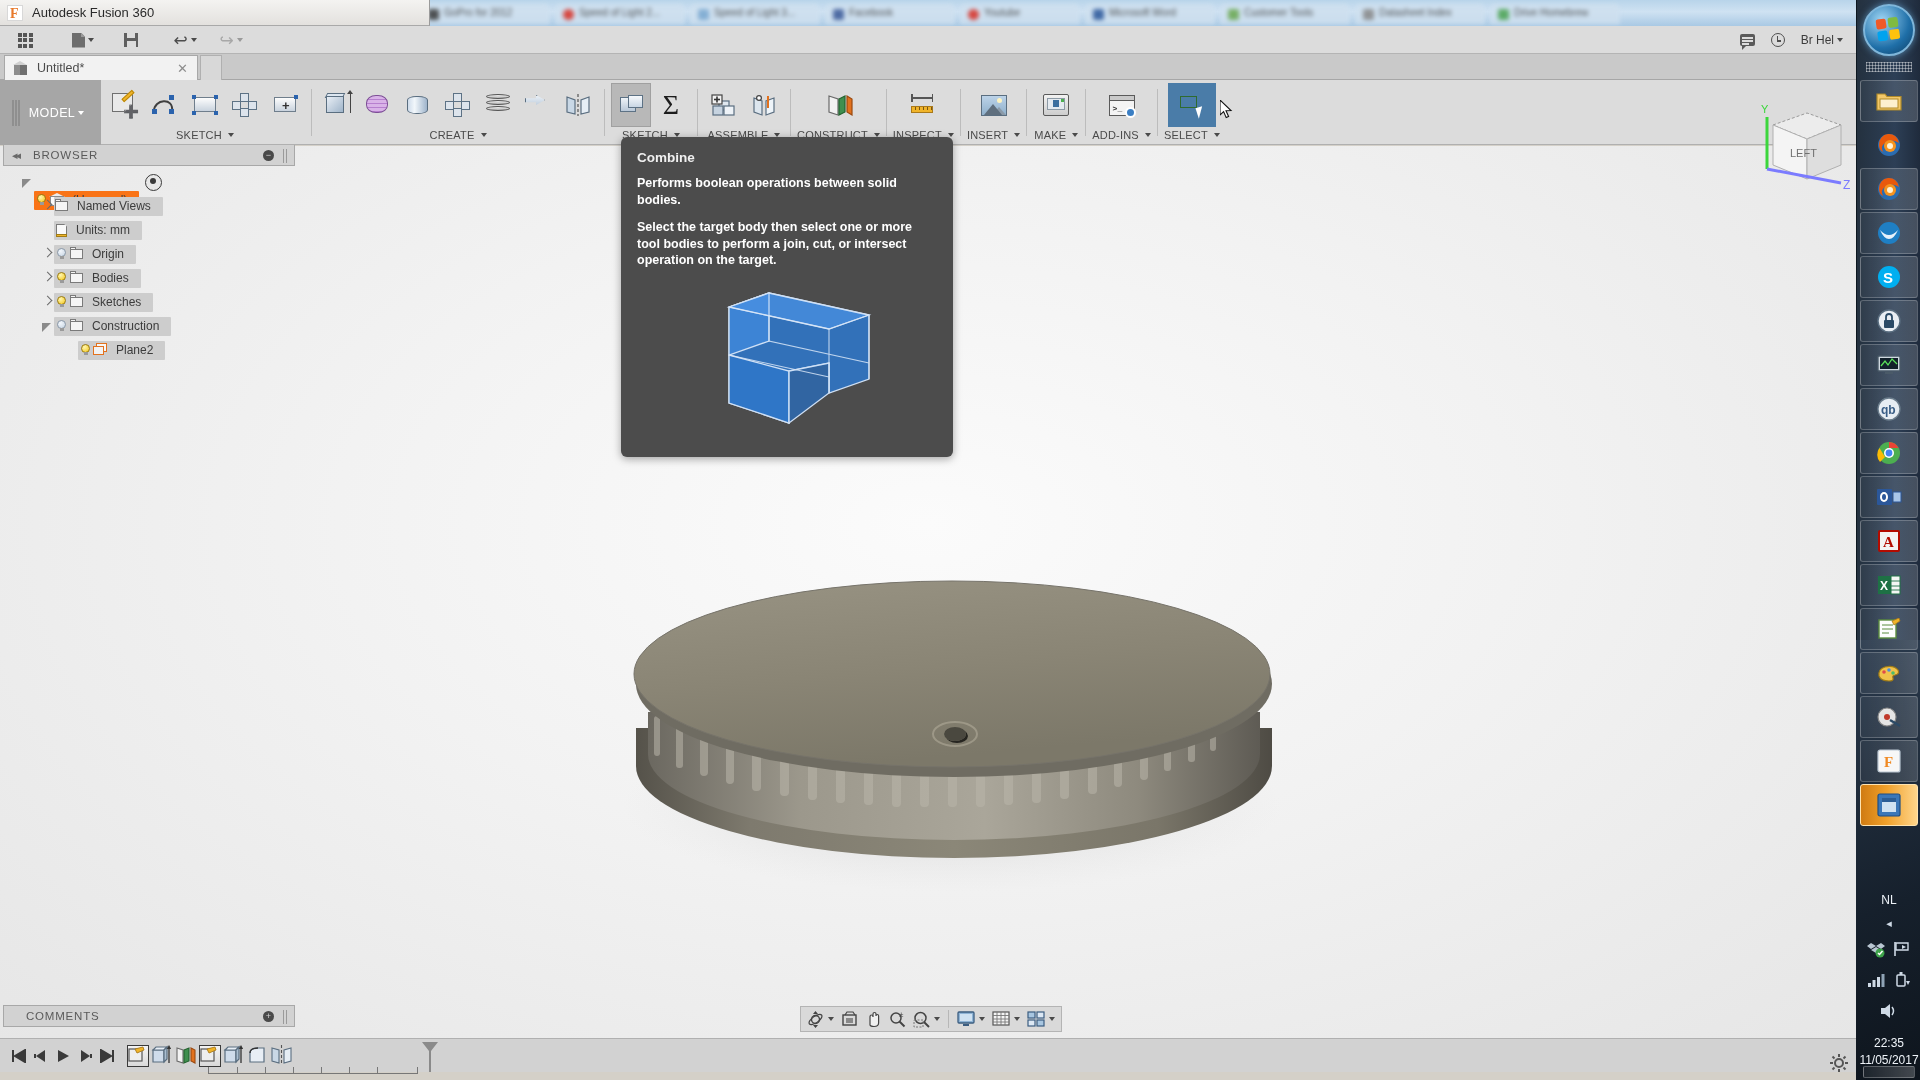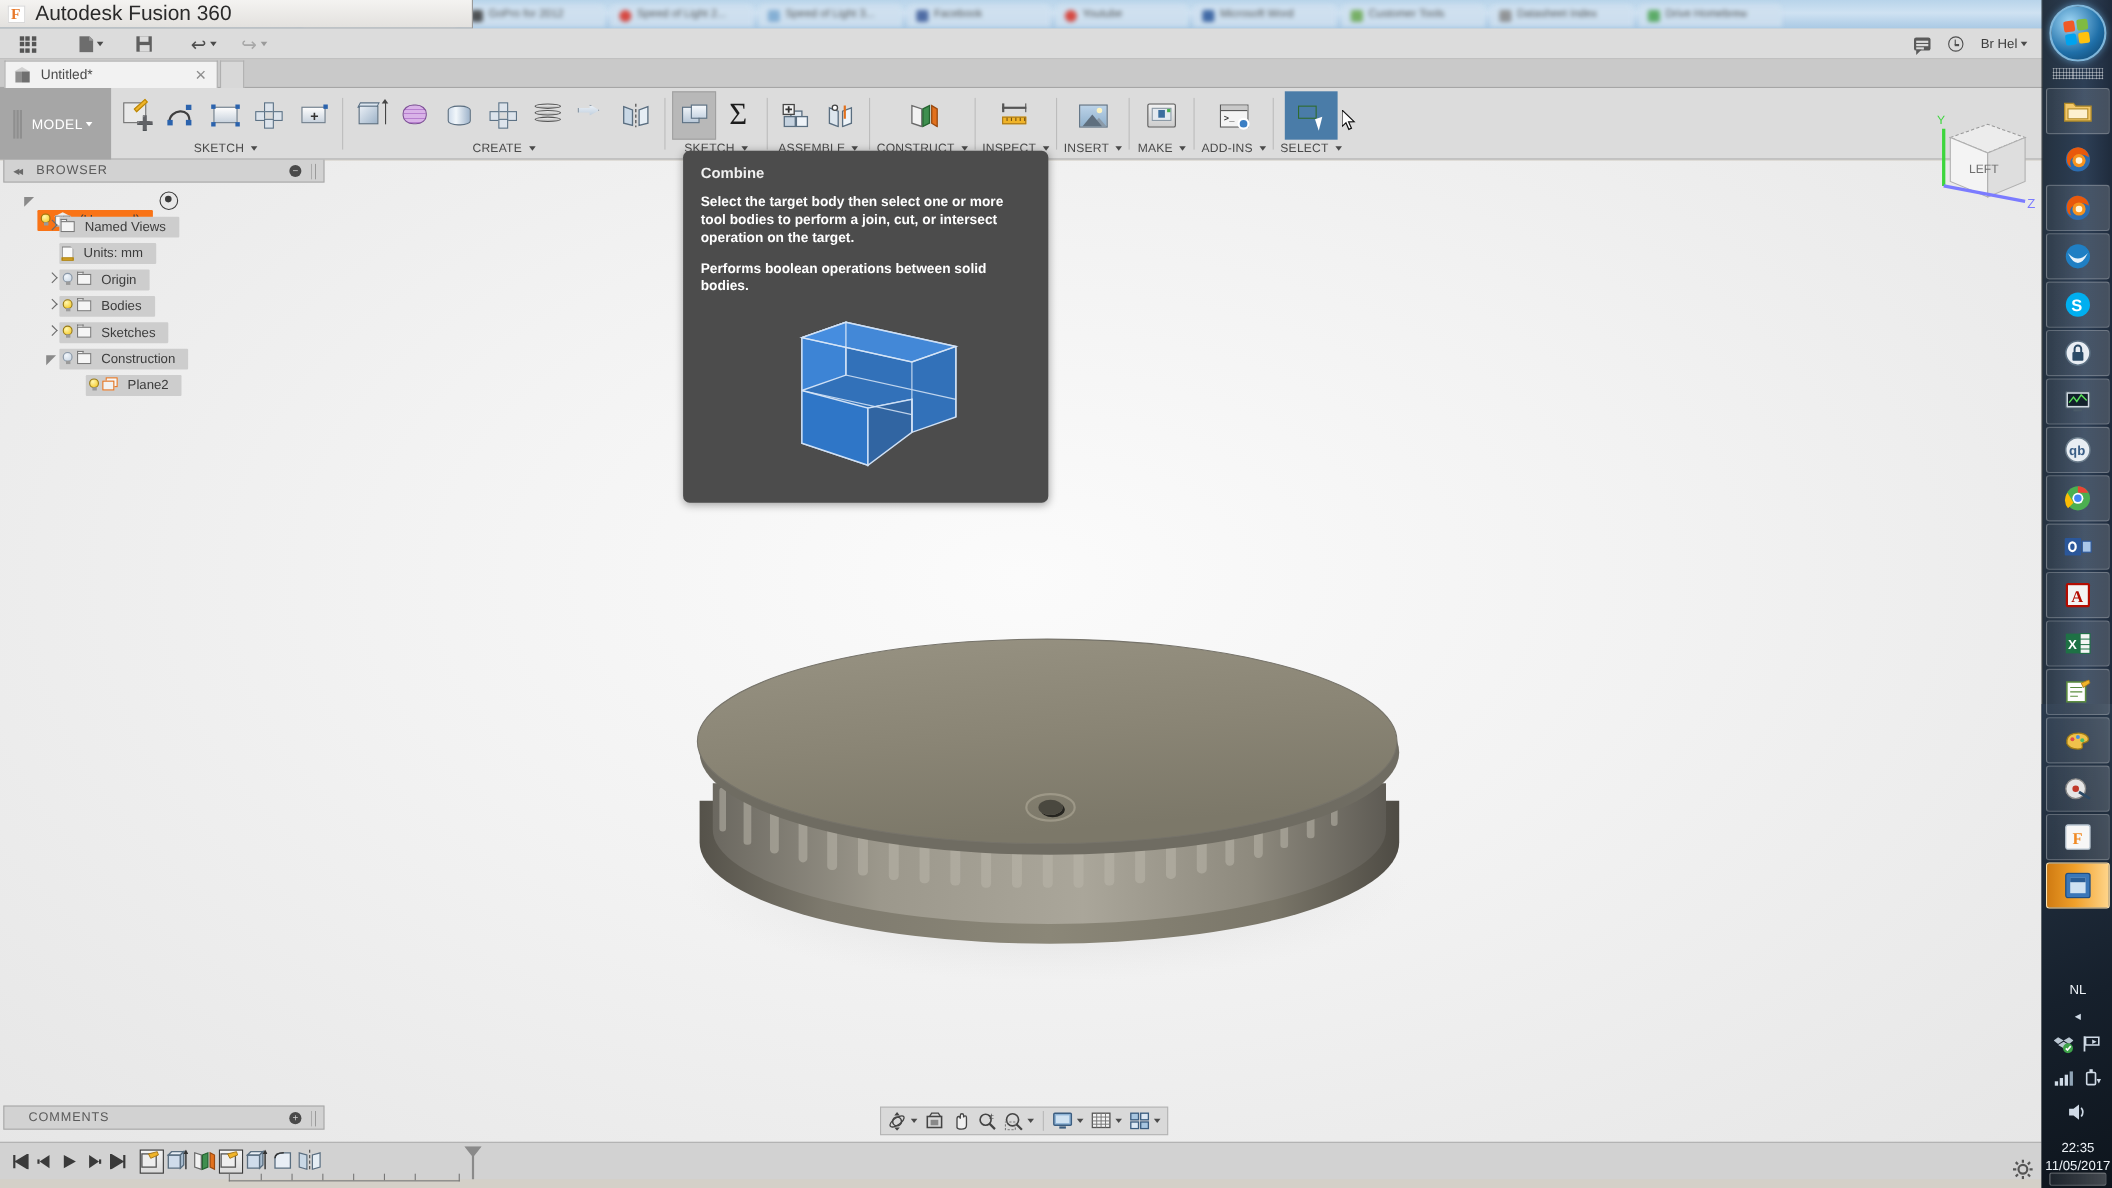--- a/index.html
+++ b/index.html
@@ -23,21 +23,21 @@
                 white-space:nowrap; overflow:hidden; }
 
   
   .titlebar { position:absolute; left:0; top:0; width:430px; height:26px;
               background:linear-gradient(to bottom,#f4f3f1,#e3e1de);
               border-right:1px solid #9a9a9a; border-bottom:1px solid #a9a9a9;
               display:flex; align-items:center; z-index:5; }
   .flogo { width:16px; height:16px; margin-left:7px; position:relative; }
   .flogo .fb { position:absolute; inset:0; background:#fff; border:1px solid #d8d8d8; }
   .flogo .ff { position:absolute; left:3px; top:1px; font:bold 14px "Liberation Serif",serif; color:#e8792b; }
-  .apptitle { margin-left:9px; font-size:19px; color:#2a2a2a; }
+  .apptitle { margin-left:9px; font-size:13px; color:#2a2a2a; }
 
   
   .qat { position:absolute; left:0; top:26px; width:1920px; height:28px;
          background:#dcdcdc; border-bottom:1px solid #b4b4b4; z-index:6; }
   .qat-left { position:absolute; left:0; top:0; display:flex; align-items:center; height:28px; }
   .qbtn { width:30px; height:26px; display:flex; align-items:center; justify-content:center;
           position:relative; }
   .qbtn.wide { width:38px; }
   .caret { width:0;height:0;border-left:3.5px solid transparent;border-right:3.5px solid transparent;
            border-top:4px solid #4a4a4a; margin-left:3px; }
@@ -900,22 +900,22 @@
   </div>
 
   <div class="panelhead comments">
     <span class="ttl" style="margin-left:22px">COMMENTS</span>
     <span class="dotbtn" style="top:5px">+</span>
     <span class="gripv"></span>
   </div>
 
   <div class="tooltip">
     <div class="tt-title">Combine</div>
+    <div class="tt-p">Performs boolean operations between solid bodies.</div>
     <div class="tt-p">Select the target body then select one or more tool bodies to perform a join, cut, or intersect operation on the target.</div>
-    <div class="tt-p">Performs boolean operations between solid bodies.</div>
     <div class="tt-img">
       <svg width="332" height="215" viewBox="0 0 332 215">
         <g stroke="#cfe0f5" stroke-width="1.3" fill="#2f76c8" fill-opacity="0.88">
           <path d="M108,70 L148,56 L248,78 L248,142 L208,156 L208,126 L168,134 L168,186 L108,166 Z"></path>
           <path d="M108,70 L148,56 L148,104 L108,118 Z" fill="#3f86d8"></path>
           <path d="M148,56 L248,78 L208,92 L108,70 Z" fill="#4a90e2" fill-opacity="0.75"></path>
           <path d="M108,118 L168,134 L168,186 L108,166 Z" fill="#2f76c8"></path>
           <path d="M168,134 L208,126 L208,156 L168,186 Z" fill="#2a6bb8" fill-opacity="0.8"></path>
         </g>
         <g stroke="#d8e6f7" stroke-width="1.1" fill="none" opacity="0.85">

